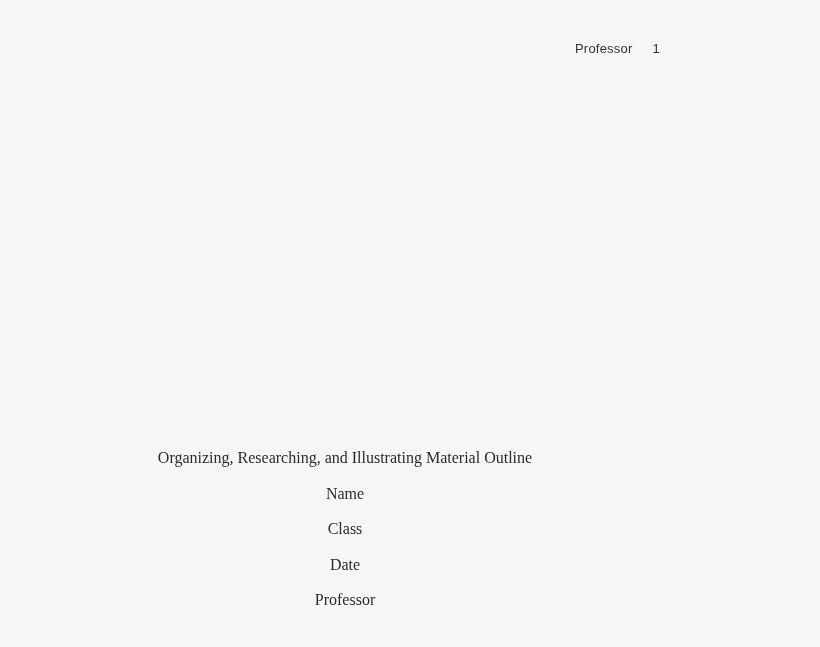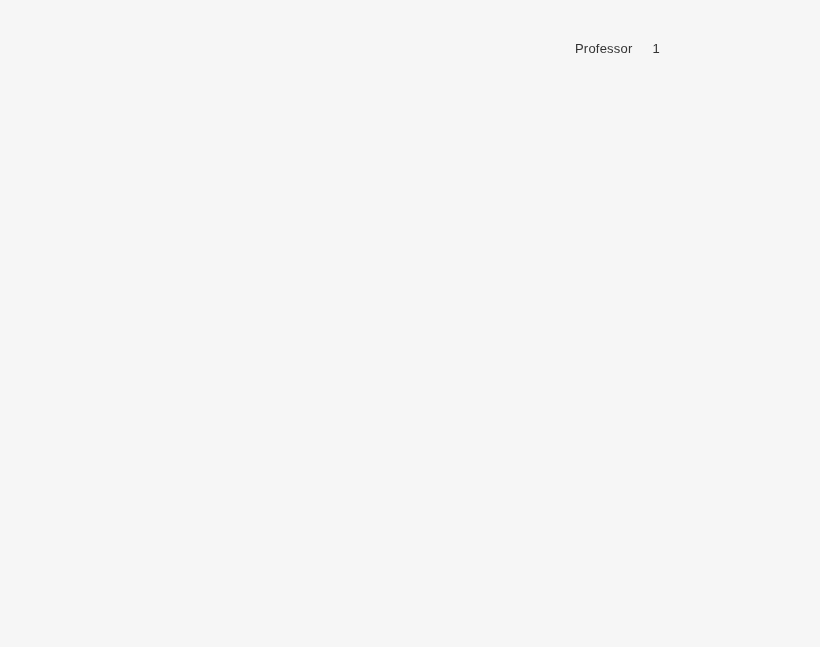--- a/index.html
+++ b/index.html
@@ -48,14 +48,21 @@
 </head>
 <body>
 
 <div class="page">
 
   <div class="page-header">
     <span class="running-head">Professor</span>
     <span class="page-number">1</span>
   </div>
 
+  <div class="title-block">
+    <div class="line">Organizing, Researching, and Illustrating Material Outline</div>
+    <div class="line">Name</div>
+    <div class="line">Class</div>
+    <div class="line">Date</div>
+    <div class="line">Professor</div>
+  </div>
 
 </div>
 
 </body></html>

